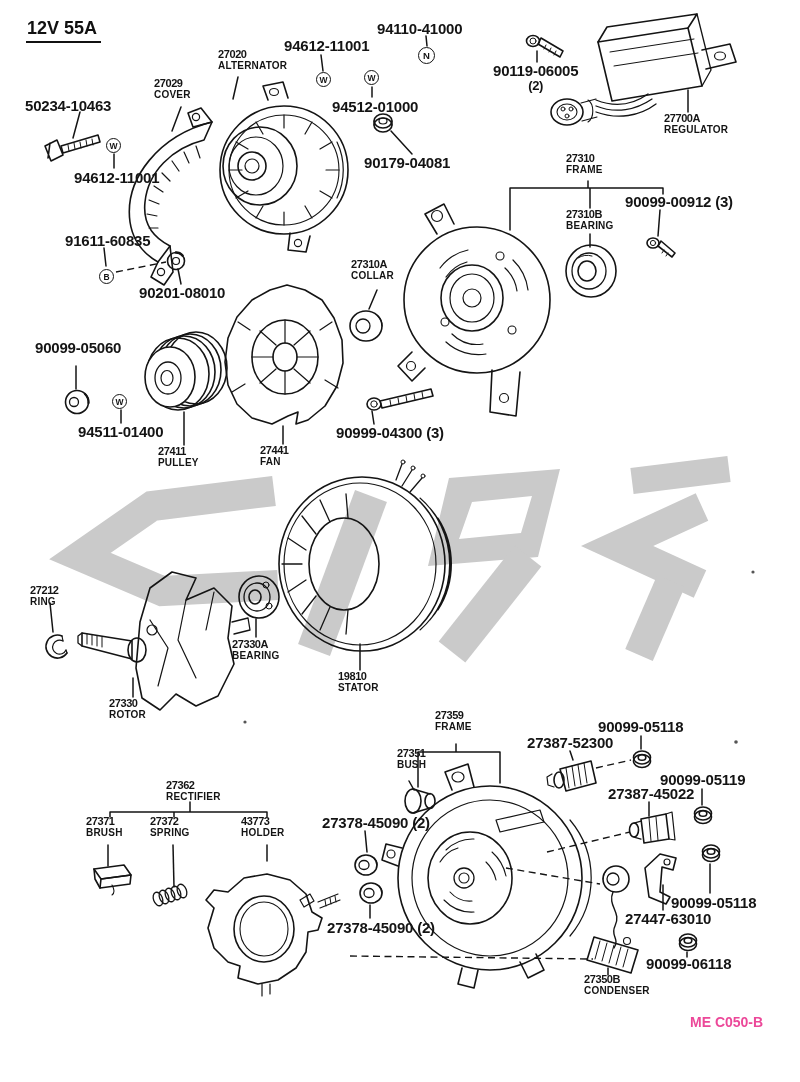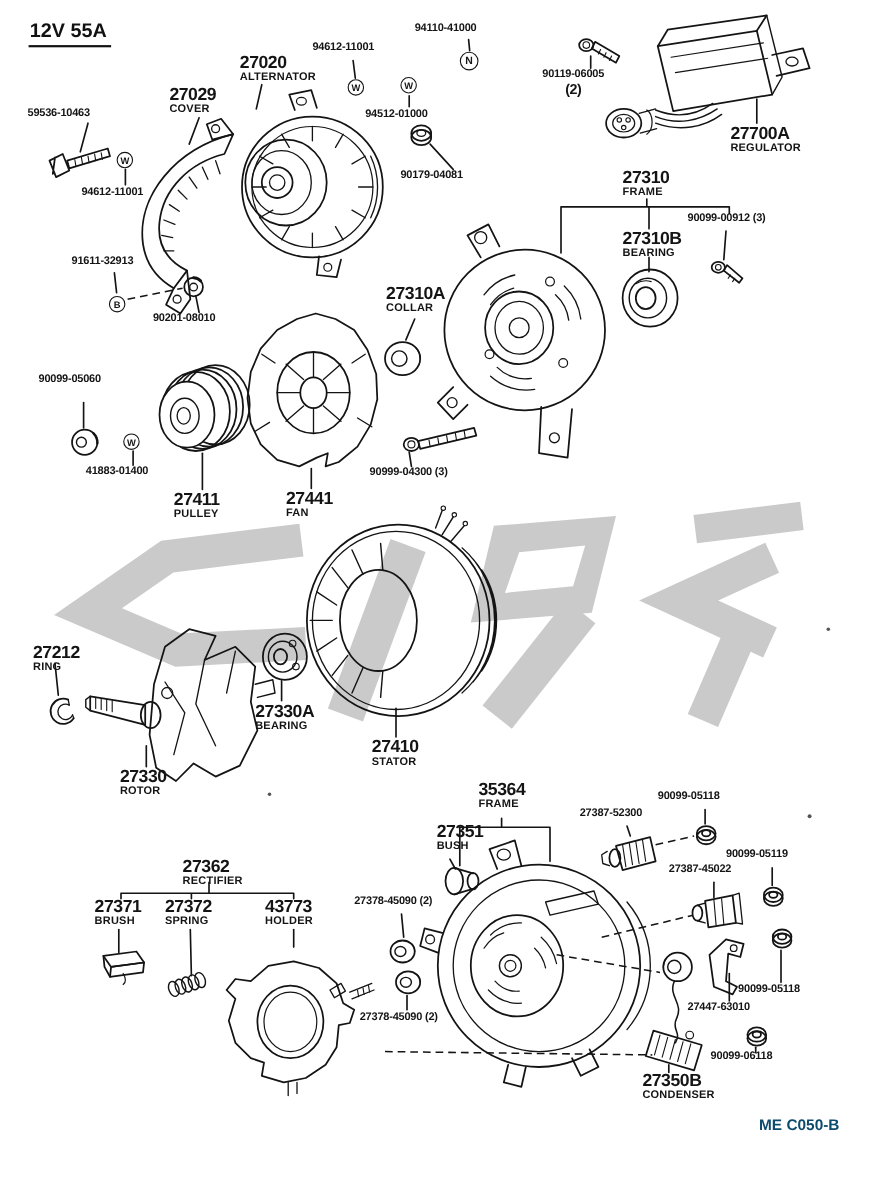--- a/index.html
+++ b/index.html
@@ -5,29 +5,29 @@
   html,body{margin:0;padding:0;background:#e8e8e8;}
   .sheet{
     position:relative;width:800px;height:1082px;background:#ffffff;
     font-family:"Liberation Sans",sans-serif;overflow:hidden;margin:0 auto;
   }
   svg.art{position:absolute;left:0;top:0;}
   .lbl{
     position:absolute;font-weight:700;color:#141414;line-height:1.08;
     letter-spacing:-0.4px;white-space:nowrap;z-index:5;
   }
-  .lbl .code{display:block;font-size:16px;}
-  .lbl.small .code{font-size:10px;letter-spacing:-0.2px;}
+  .lbl .code{display:block;font-size:11px;}
+  .lbl.small .code{font-size:15px;letter-spacing:-0.2px;}
   .lbl .name{display:block;font-size:10px;letter-spacing:0.2px;}
   .lbl .qty{display:block;font-size:13px;text-align:center;}
   .title{
     position:absolute;left:26px;top:18px;font-weight:700;font-size:18px;
     color:#111;border-bottom:2.5px solid #111;padding:0 4px 2px 1px;z-index:5;
   }
-  .sheetcode{position:absolute;left:690px;top:1014px;font-weight:700;font-size:14px;color:#0c4a6e;z-index:5;}
+  .sheetcode{position:absolute;left:690px;top:1014px;font-weight:700;font-size:14px;color:#ec4899;z-index:5;}
   .sym{
     position:absolute;width:13px;height:13px;border:1.8px solid #141414;border-radius:50%;
     display:flex;align-items:center;justify-content:center;
     font-size:8.5px;font-weight:700;color:#141414;background:transparent;z-index:5;
   }
   .sym.lg{width:15px;height:15px;font-size:9.5px;}
 </style>
 </head>
 <body>
 
@@ -388,21 +388,21 @@
 
 <div class="lbl" style="left:218px;top:49px">
       <span class="code">27020</span>
       <span class="name">ALTERNATOR</span>
     </div>
 <div class="lbl" style="left:154px;top:78px">
       <span class="code">27029</span>
       <span class="name">COVER</span>
     </div>
 <div class="lbl small" style="left:25px;top:98px">
-      <span class="code">59536-10463</span>
+      <span class="code">50234-10463</span>
     </div>
 <div class="lbl small" style="left:74px;top:170px">
       <span class="code">94612-11001</span>
     </div>
 <div class="lbl small" style="left:284px;top:38px">
       <span class="code">94612-11001</span>
     </div>
 <div class="lbl small" style="left:377px;top:21px">
       <span class="code">94110-41000</span>
     </div>
@@ -425,34 +425,34 @@
       <span class="name">FRAME</span>
     </div>
 <div class="lbl small" style="left:625px;top:194px">
       <span class="code">90099-00912 (3)</span>
     </div>
 <div class="lbl" style="left:566px;top:209px">
       <span class="code">27310B</span>
       <span class="name">BEARING</span>
     </div>
 <div class="lbl small" style="left:65px;top:233px">
-      <span class="code">91611-32913</span>
+      <span class="code">91611-60835</span>
     </div>
 <div class="lbl small" style="left:139px;top:285px">
       <span class="code">90201-08010</span>
     </div>
 <div class="lbl" style="left:351px;top:259px">
       <span class="code">27310A</span>
       <span class="name">COLLAR</span>
     </div>
 <div class="lbl small" style="left:35px;top:340px">
       <span class="code">90099-05060</span>
     </div>
 <div class="lbl small" style="left:78px;top:424px">
-      <span class="code">41883-01400</span>
+      <span class="code">94511-01400</span>
     </div>
 <div class="lbl" style="left:158px;top:446px">
       <span class="code">27411</span>
       <span class="name">PULLEY</span>
     </div>
 <div class="lbl" style="left:260px;top:445px">
       <span class="code">27441</span>
       <span class="name">FAN</span>
     </div>
 <div class="lbl small" style="left:336px;top:425px">
@@ -464,21 +464,21 @@
     </div>
 <div class="lbl" style="left:109px;top:698px">
       <span class="code">27330</span>
       <span class="name">ROTOR</span>
     </div>
 <div class="lbl" style="left:232px;top:639px">
       <span class="code">27330A</span>
       <span class="name">BEARING</span>
     </div>
 <div class="lbl" style="left:338px;top:671px">
-      <span class="code">27410</span>
+      <span class="code">19810</span>
       <span class="name">STATOR</span>
     </div>
 <div class="lbl" style="left:166px;top:780px">
       <span class="code">27362</span>
       <span class="name">RECTIFIER</span>
     </div>
 <div class="lbl" style="left:86px;top:816px">
       <span class="code">27371</span>
       <span class="name">BRUSH</span>
     </div>
@@ -490,21 +490,21 @@
       <span class="code">43773</span>
       <span class="name">HOLDER</span>
     </div>
 <div class="lbl small" style="left:322px;top:815px">
       <span class="code">27378-45090 (2)</span>
     </div>
 <div class="lbl small" style="left:327px;top:920px">
       <span class="code">27378-45090 (2)</span>
     </div>
 <div class="lbl" style="left:435px;top:710px">
-      <span class="code">35364</span>
+      <span class="code">27359</span>
       <span class="name">FRAME</span>
     </div>
 <div class="lbl" style="left:397px;top:748px">
       <span class="code">27351</span>
       <span class="name">BUSH</span>
     </div>
 <div class="lbl small" style="left:527px;top:735px">
       <span class="code">27387-52300</span>
     </div>
 <div class="lbl small" style="left:598px;top:719px">

